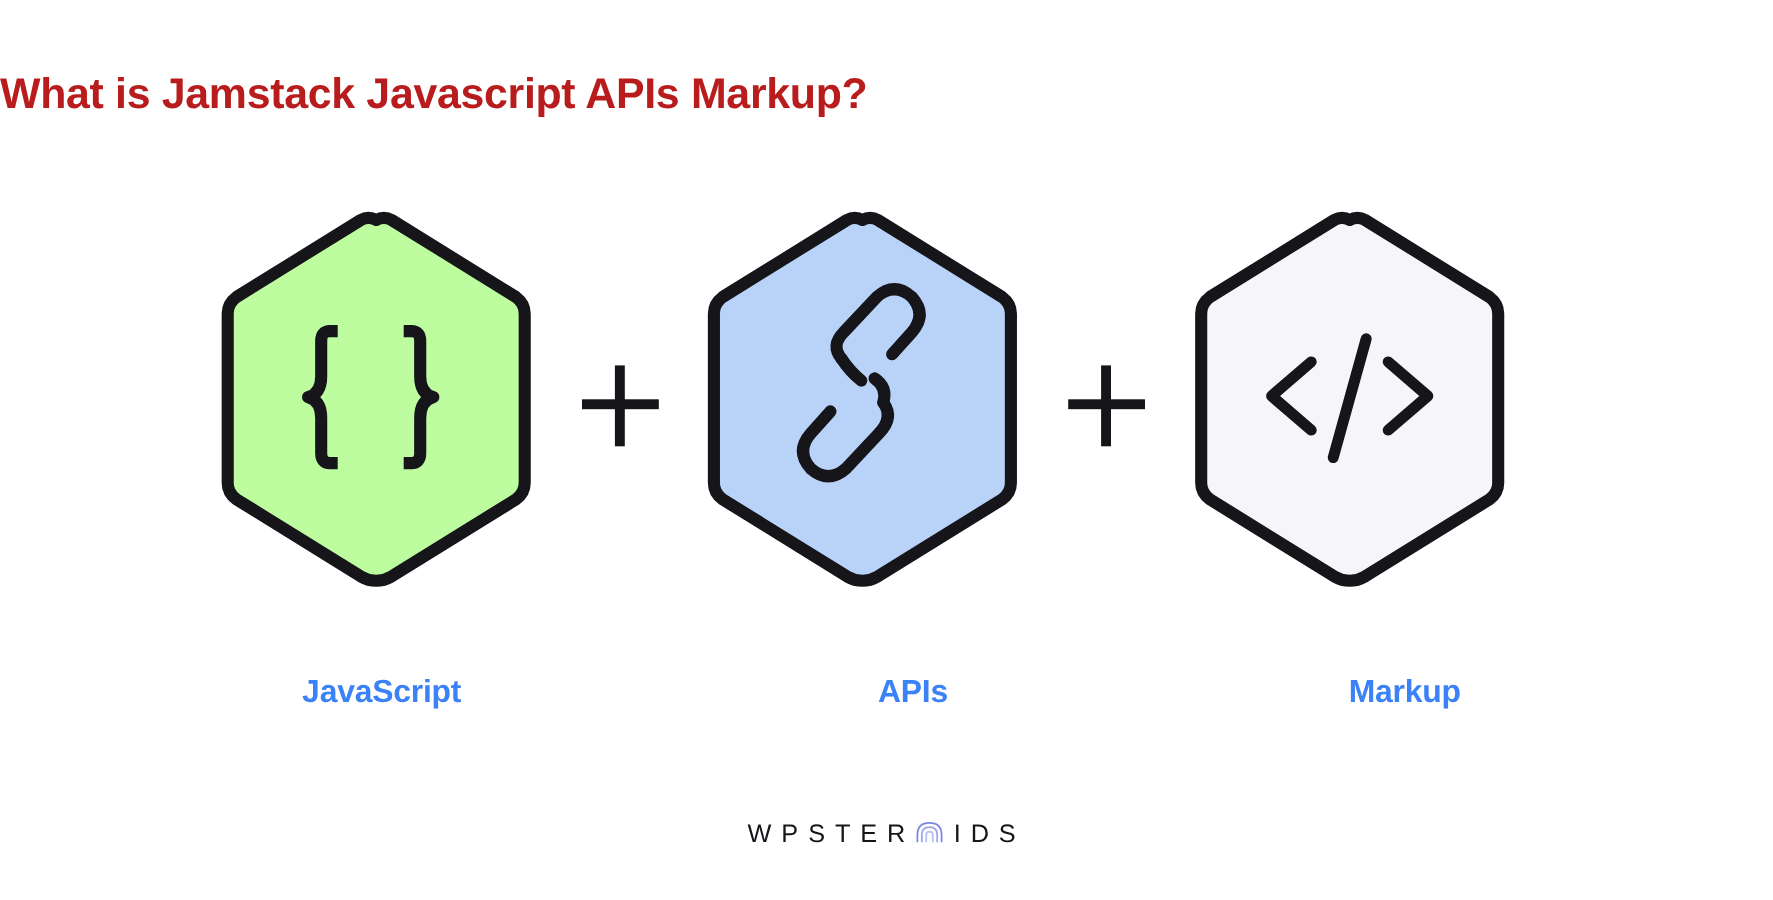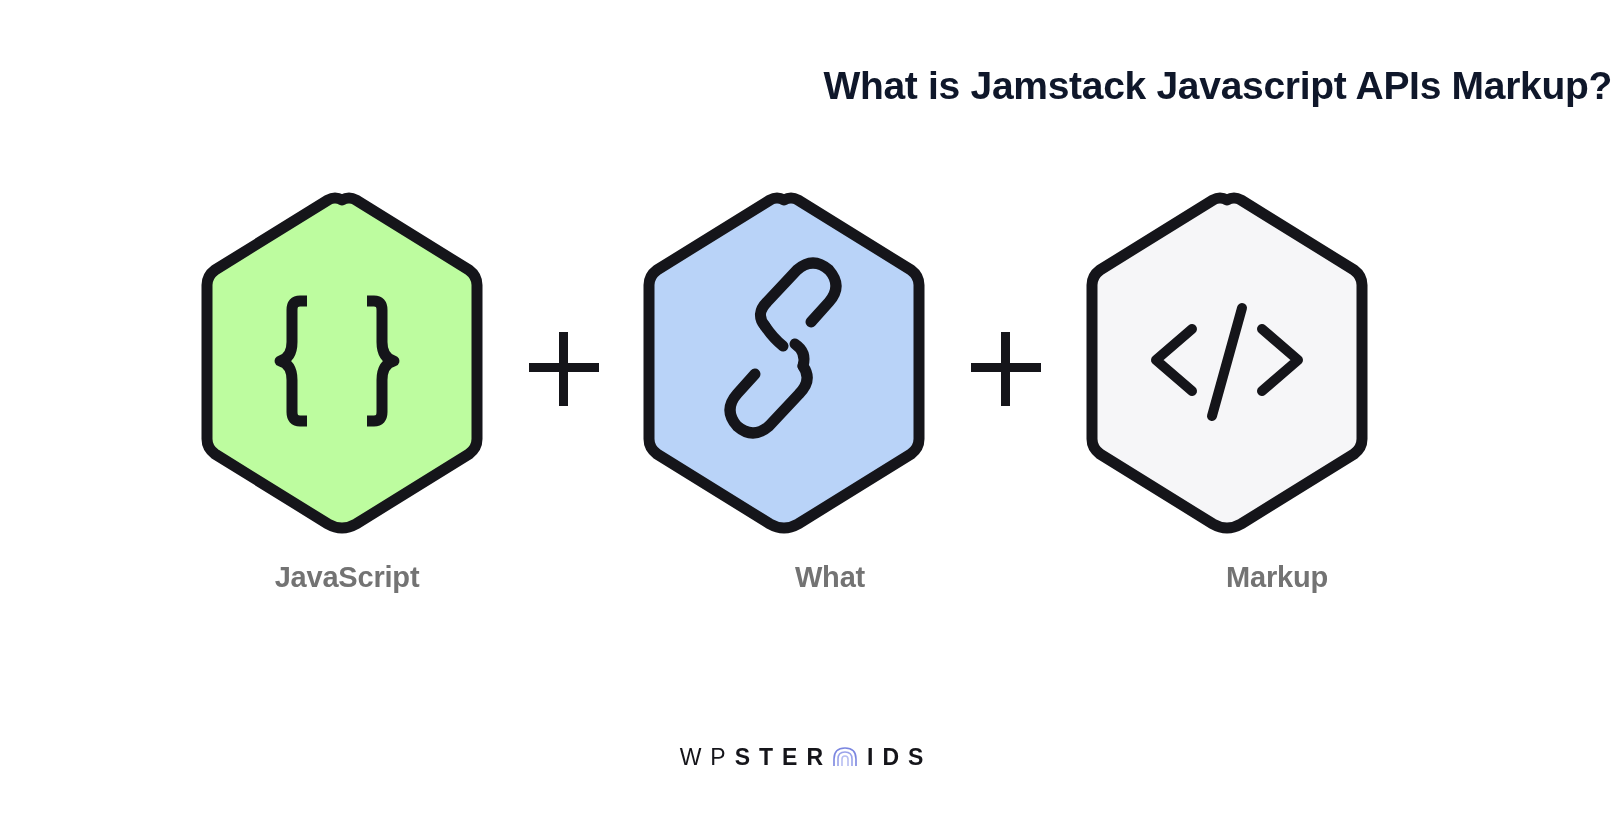--- a/index.html
+++ b/index.html
@@ -1,29 +1,29 @@
 <!DOCTYPE html>
 <html><head>
   <meta charset="utf-8">
   <style>
     html, body { margin: 0; padding: 0; background: #ffffff; }
     body { width: 1612px; height: 818px; position: relative; overflow: hidden;
            font-family: "Liberation Sans", "DejaVu Sans", sans-serif; color: #15151a; }
-    .title { position: absolute; left: 0; width: 1612px; top: 64px; text-align: right;
-             font-size: 39px; font-weight: 700; letter-spacing: -0.3px; color: #0f172a; }
+    .title { position: absolute; left: 0; width: 1612px; top: 64px; text-align: left;
+             font-size: 39px; font-weight: 700; letter-spacing: -0.3px; color: #b91c1c; }
     .hex { position: absolute; top: 190px; width: 290px; height: 344px; }
     .hex svg { width: 100%; height: 100%; display: block; }
     .plus { position: absolute; top: 332px; width: 70px; height: 74px; }
     .plus svg { width: 100%; height: 100%; display: block; }
-    .label { position: absolute; top: 561px; width: 300px; text-align: center;
-             font-size: 29px; font-weight: 700; color: #737373; letter-spacing: -0.2px; }
+    .label { position: absolute; top: 613px; width: 300px; text-align: center;
+             font-size: 29px; font-weight: 700; color: #3b82f6; letter-spacing: -0.2px; }
     .logo { position: absolute; top: 744px; left: 0; width: 1612px; text-align: center;
             font-size: 23px; letter-spacing: 9px; color: #15151a; }
     .logo .bold { font-weight: 400; }
-    .logo .light { font-weight: 700; }
+    .logo .light { font-weight: 400; }
     .logo .o-arc { display: inline-block; width: 26px; height: 20px; vertical-align: -1px; margin-right: 9px; }
   </style>
 </head>
 <body>
 
 <div class="title">What is Jamstack Javascript APIs Markup?</div>
 
 <div class="hex" style="left:197px;">
   <svg viewBox="0 0 290 344">
     <path d="M145 10 Q152 6 159 10 L272 80 Q280 86 280 95 L280 249 Q280 258 272 264 L159 334 Q152 338 145 338 Q138 338 131 334 L18 264 Q10 258 10 249 L10 95 Q10 86 18 80 L131 10 Q138 6 145 10 Z" fill="#bdfc9f" stroke="#15151a" stroke-width="11" stroke-linejoin="round"></path>
@@ -68,21 +68,21 @@
     <path d="M145 10 Q152 6 159 10 L272 80 Q280 86 280 95 L280 249 Q280 258 272 264 L159 334 Q152 338 145 338 Q138 338 131 334 L18 264 Q10 258 10 249 L10 95 Q10 86 18 80 L131 10 Q138 6 145 10 Z" fill="#f6f6f8" stroke="#15151a" stroke-width="11" stroke-linejoin="round"></path>
     <g fill="none" stroke="#15151a" stroke-width="10" stroke-linecap="round" stroke-linejoin="round">
       <path d="M110 139 L74 170 L110 201"></path>
       <path d="M180 139 L216 170 L180 201"></path>
       <path d="M160 118 L130 226"></path>
     </g>
   </svg>
 </div>
 
 <div class="label" style="left:197px;">JavaScript</div>
-<div class="label" style="left:680px;">What</div>
+<div class="label" style="left:680px;">APIs</div>
 <div class="label" style="left:1127px;">Markup</div>
 
 <div class="logo">
   <span class="bold">WP</span><span class="light">STER</span><svg class="o-arc" viewBox="0 0 26 20">
     <path d="M2 20 L2 13 Q2 2 13 2 Q24 2 24 13 L24 20" fill="none" stroke="#7b86e0" stroke-width="1.6"></path>
     <path d="M6 20 L6 13 Q6 6 13 6 Q20 6 20 13 L20 20" fill="none" stroke="#9aa3ea" stroke-width="1.6"></path>
     <path d="M10 20 L10 13 Q10 10 13 10 Q16 10 16 13 L16 20" fill="none" stroke="#b7bef2" stroke-width="1.6"></path>
   </svg><span class="light">IDS</span>
 </div>
 

